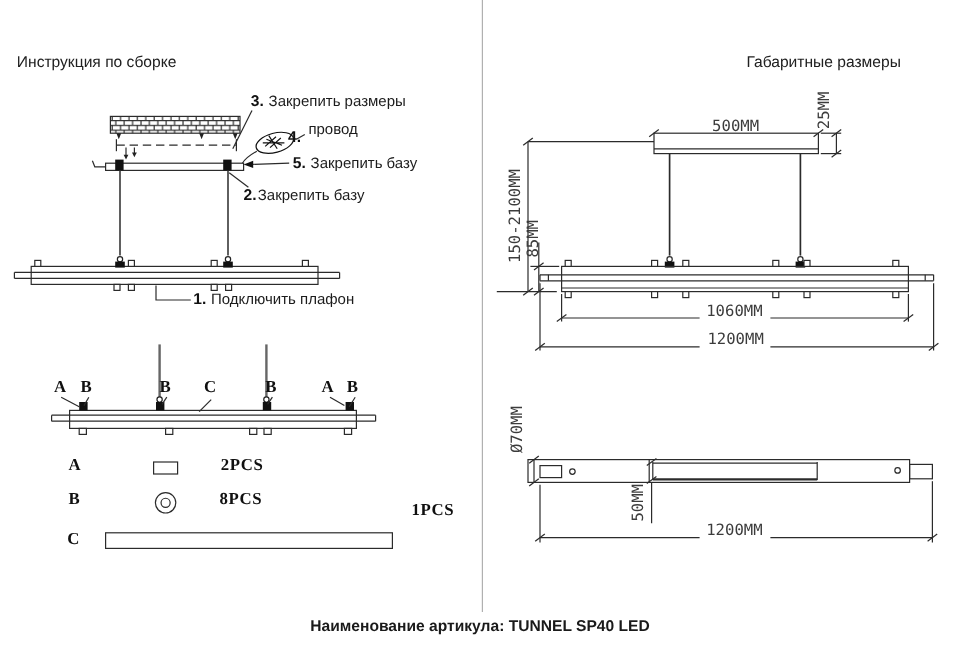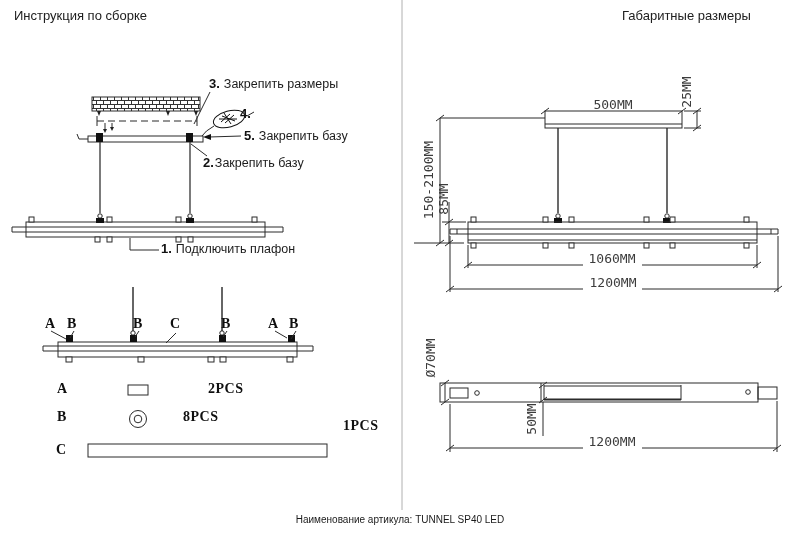--- a/index.html
+++ b/index.html
@@ -1,28 +1,28 @@
 <!DOCTYPE html>
 <html><head>
 <meta charset="utf-8">
 <style>
   html,body{margin:0;padding:0;}
   body{
     width:800px;height:551px;position:relative;overflow:hidden;
     background:#ffffff;font-family:"Liberation Sans",sans-serif;
   }
   .lbl{position:absolute;font-family:"Liberation Sans",sans-serif;font-size:12.5px;color:#1c1c1c;white-space:nowrap;line-height:14px;}
-  .title{font-size:13px;color:#202020;}
+  .title{font-size:13px;color:#202020;margin-top:36px;}
   .step{display:flex;gap:4px;align-items:baseline;}
   .num{font-weight:700;font-size:13px;color:#111;}
   .serif{font-family:"Liberation Serif",serif;font-weight:700;font-size:14px;color:#101010;line-height:14px;}
   .qty{letter-spacing:0.5px;}
   #canvas{position:absolute;left:0;top:0;}
   .footer{position:absolute;left:0;top:514px;width:800px;text-align:center;
-          font-size:10px;color:#1a1a1a;}
+          font-size:13px;color:#1a1a1a;font-weight:bold;}
   text.dim{font-family:"DejaVu Sans Mono",monospace;font-size:13px;fill:#3c3c3c;}
 </style>
 </head>
 <body>
 
 <svg id="canvas" width="800" height="551" viewBox="0 0 800 551">
   <defs>
     <pattern id="hatch" width="7" height="8" patternUnits="userSpaceOnUse">
       <rect width="7" height="8" fill="#ffffff"></rect>
       <path d="M0 0.5H7 M0 4.5H7" stroke="#333" stroke-width="1" fill="none"></path>
@@ -242,20 +242,21 @@
 <div class="lbl title" style="left:14px;top:9px;">Инструкция по сборке</div>
 <div class="lbl title" style="left:622px;top:9px;">Габаритные размеры</div>
 
 <div class="lbl step" style="left:209px;top:77px;">
   <span class="num">3.</span>
   <span>Закрепить размеры</span>
 </div>
 
 <div class="lbl num" style="left:240px;top:107px;">4.</div>
 <div class="lbl" style="left:257px;top:101px;line-height:15px;">
+  <div>провод</div>
 </div>
 
 <div class="lbl step" style="left:244px;top:129px;">
   <span class="num">5.</span>
   <span>Закрепить базу</span>
 </div>
 
 <div class="lbl step" style="left:203px;top:156px;gap:1px;">
   <span class="num">2.</span>
   <span>Закрепить базу</span>
@@ -268,19 +269,19 @@
 
 <div class="lbl serif" style="left:45px;top:317px;">A</div>
 <div class="lbl serif" style="left:67px;top:317px;">B</div>
 <div class="lbl serif" style="left:133px;top:317px;">B</div>
 <div class="lbl serif" style="left:170px;top:317px;">C</div>
 <div class="lbl serif" style="left:221px;top:317px;">B</div>
 <div class="lbl serif" style="left:268px;top:317px;">A</div>
 <div class="lbl serif" style="left:289px;top:317px;">B</div>
 
 <div class="lbl serif" style="left:57px;top:382px;">A</div>
-<div class="lbl serif qty" style="left:208px;top:382px;font-family:Liberation Serif, serif;">2PCS</div>
+<div class="lbl serif qty" style="left:184px;top:382px;font-family:Liberation Serif, serif;">2PCS</div>
 <div class="lbl serif" style="left:57px;top:410px;">B</div>
 <div class="lbl serif qty" style="left:183px;top:410px;">8PCS</div>
 <div class="lbl serif" style="left:56px;top:443px;">C</div>
 <div class="lbl serif qty" style="left:343px;top:419px;">1PCS</div>
 
 <div class="footer">Наименование артикула: TUNNEL SP40 LED</div>
 
 </body></html>

